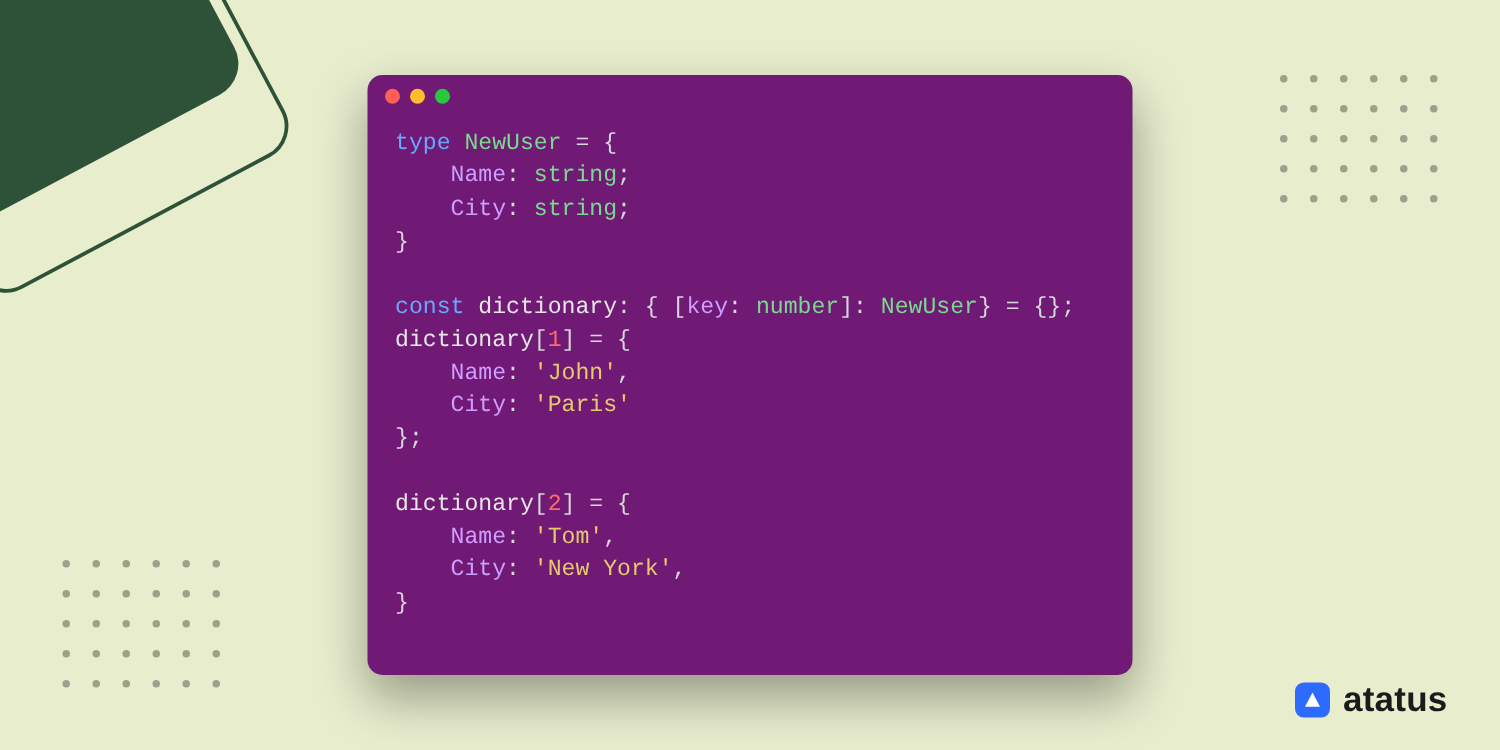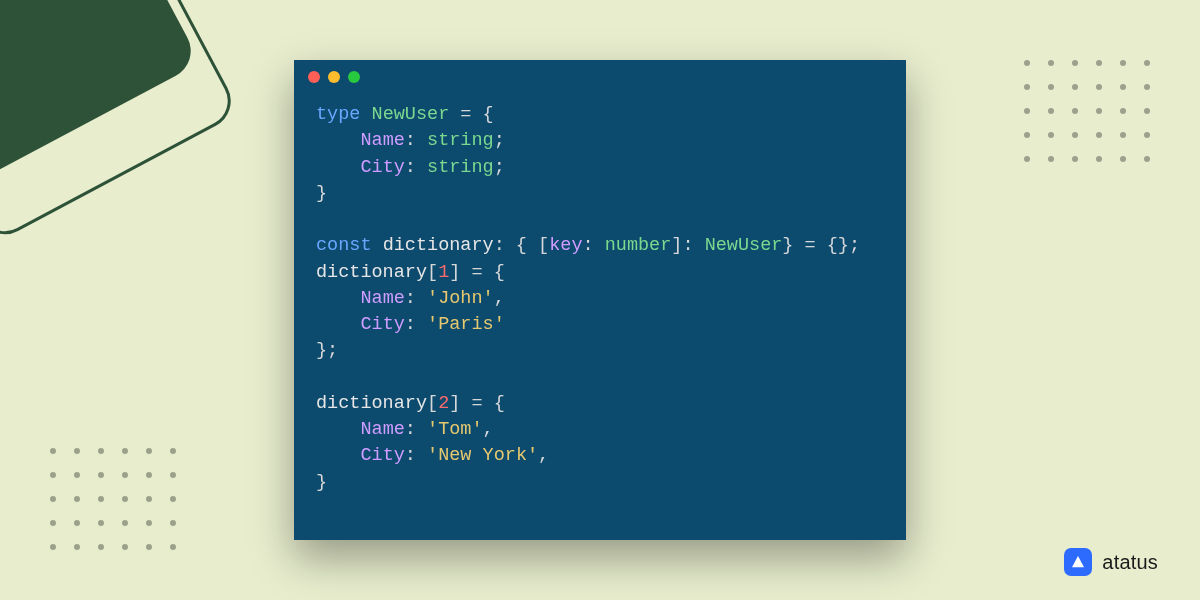--- a/index.html
+++ b/index.html
@@ -55,22 +55,22 @@
   .dots.bottom-left { bottom: 50px; left: 50px; }
 
   
   .window {
     position: absolute;
     top: 60px;
     left: 50%;
     transform: translateX(-50%);
     width: 612px;
     height: 480px;
-    background: #0c4a6e;
-    border-radius: 0;
+    background: #701a75;
+    border-radius: 12px;
     box-shadow: 0 18px 40px rgba(0,0,0,0.35);
     z-index: 5;
     overflow: hidden;
   }
   .titlebar {
     height: 34px;
     display: flex;
     align-items: center;
     padding-left: 14px;
     gap: 8px;
@@ -108,22 +108,22 @@
     z-index: 6;
   }
   .brand-badge {
     width: 28px; height: 28px;
     background: #2d6bff;
     border-radius: 7px;
     display: flex; align-items: center; justify-content: center;
   }
   .brand-badge svg { display:block; }
   .brand-text {
-    font-size: 20px;
-    font-weight: 400;
+    font-size: 28px;
+    font-weight: 700;
     color: #1b1b1b;
     letter-spacing: 0.2px;
   }
 </style>
 </head>
 <body>
 
 <div class="shape-dark"></div>
 <div class="shape-outline"></div>
 

